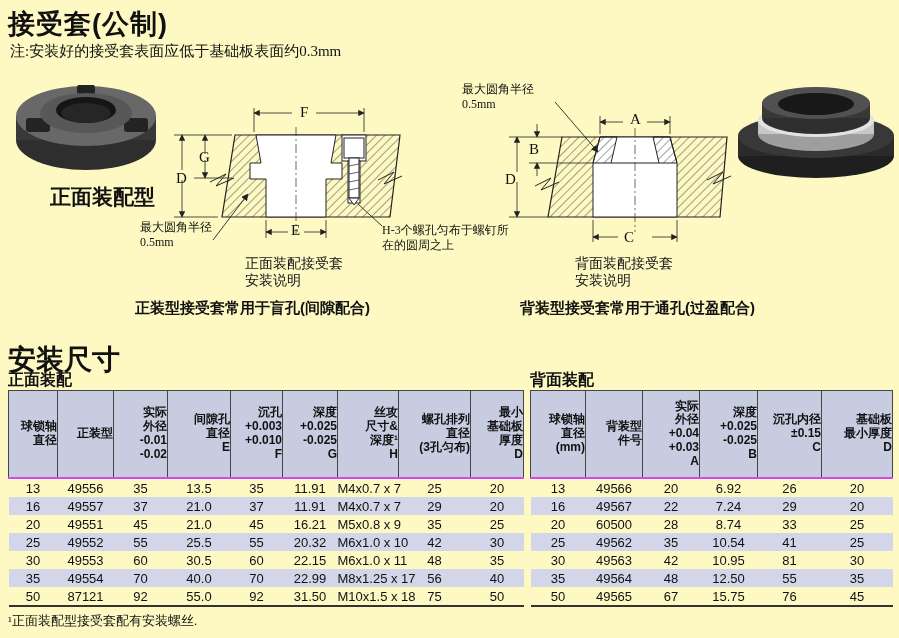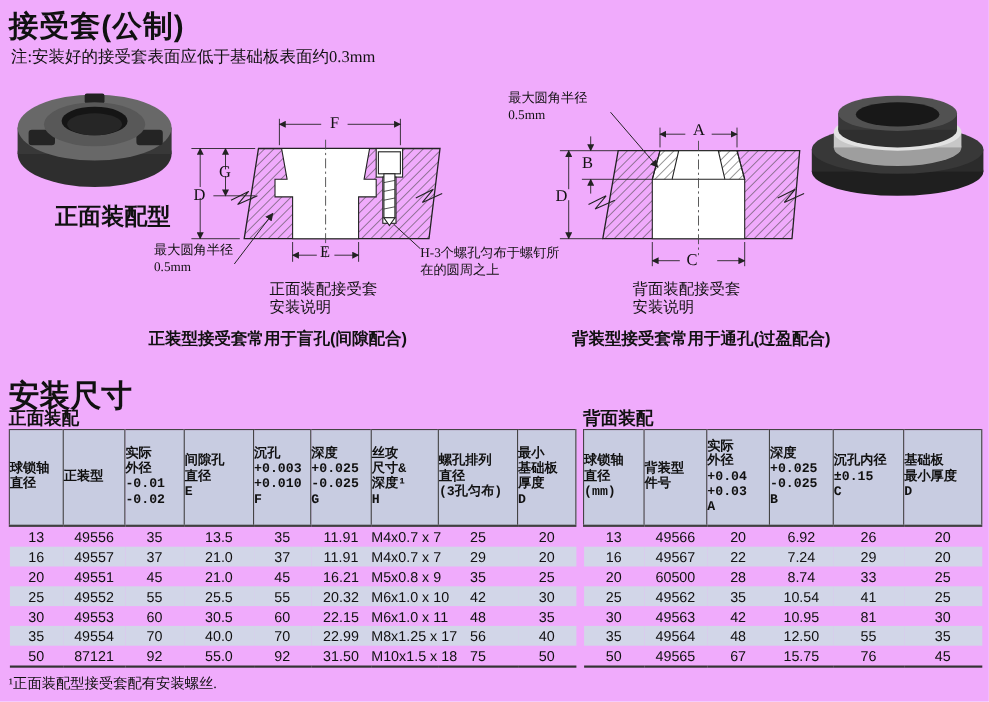--- a/index.html
+++ b/index.html
@@ -1,34 +1,34 @@
 <!DOCTYPE html>
 <html style="--header-bg: #c8cce1; --stripe-bg: #d2d6e8;"><head>
 <meta charset="utf-8">
 <style>
   :root { --header-bg:#c8cce1; --stripe-bg:#d2d6e8; }
   html,body { margin:0; padding:0; background:#fff; }
-  .page { position:relative; width:899px; height:638px; background:#f0abfc; overflow:hidden;
+  .page { position:relative; width:899px; height:638px; background:#fef9c3; overflow:hidden;
           font-family:"Liberation Sans", sans-serif; color:#111; }
   .abs { position:absolute; }
   .page-title { font-size:27px; font-weight:bold; letter-spacing:1px; }
   .page-note { font-size:15px; font-family:"Liberation Serif", serif; }
   .photo-caption { font-size:21px; font-weight:bold; font-family:"Liberation Serif", serif; }
   .small-note { font-size:12px; line-height:15px; font-family:"Liberation Serif", serif; }
   .install-caption { font-size:14px; line-height:17px; font-family:"Liberation Serif", serif; }
   .usage-note { font-size:15px; font-weight:bold; }
   .dim-label { font-size:15px; font-family:"Liberation Serif", serif; }
   .section-title { font-size:28px; font-weight:bold; }
   .table-subtitle { font-size:16px; font-weight:bold; }
   .footnote { font-size:13px; font-family:"Liberation Serif", serif; }
   table.dim-table { border-collapse:collapse; table-layout:fixed;
                     border-top:1px solid #444; border-bottom:2px solid #333; }
   table.dim-table th { background:var(--header-bg); border-left:1px solid #444; border-right:1px solid #444;
-                       border-bottom:2px solid #404040; height:84px; vertical-align:middle;
-                       font-size:12px; font-weight:bold; line-height:1.15; text-align:left; padding:1px 0;font-family:Liberation Mono, monospace; }
+                       border-bottom:2px solid #d946ef; height:84px; vertical-align:middle;
+                       font-size:12px; font-weight:bold; line-height:1.15; text-align:right; padding:1px 0; }
   table.dim-table td { text-align:center; font-size:13px; height:18px; padding:0; white-space:nowrap; }
   table.dim-table tbody tr:nth-child(even) { background:var(--stripe-bg); }
   svg { display:block; }
 </style>
 </head>
 <body>
 
 <div class="page">
 
   <div class="abs page-title" style="left:8px;top:6px">接受套(公制)</div>

